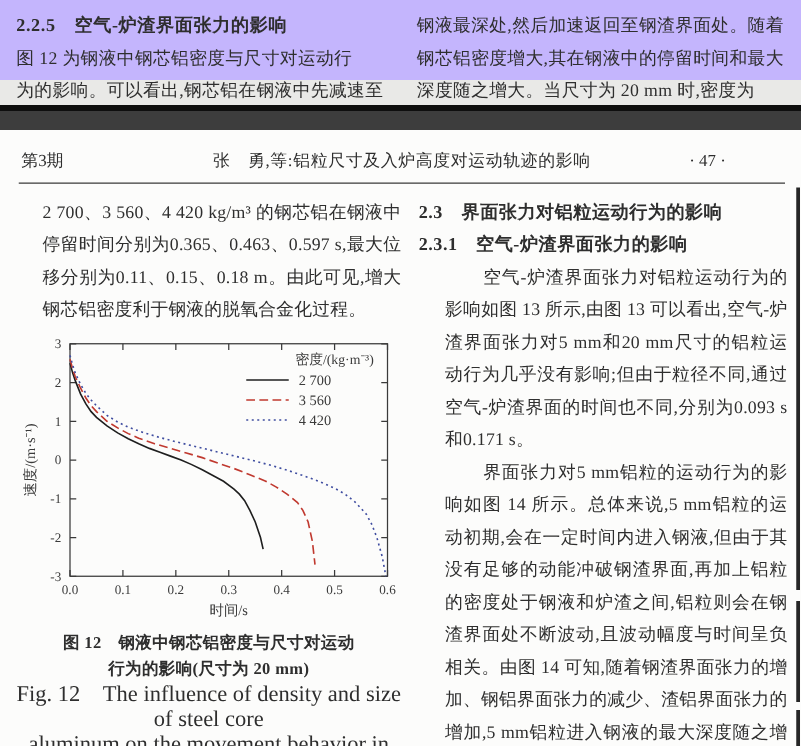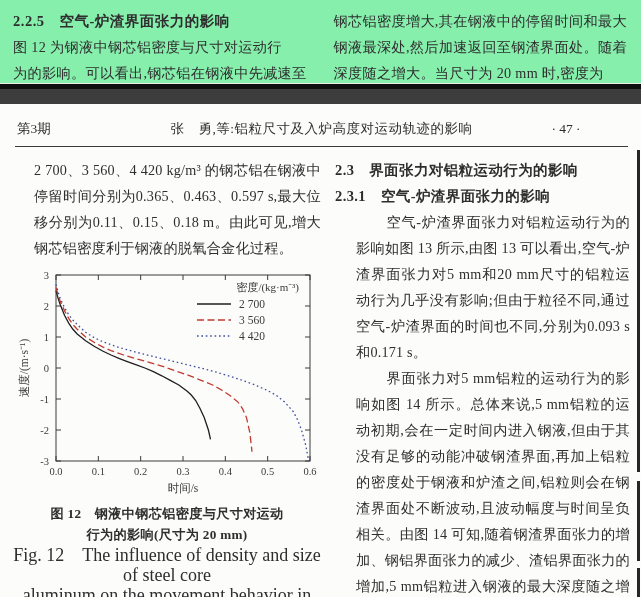--- a/index.html
+++ b/index.html
@@ -5,22 +5,22 @@
   * { margin:0; padding:0; box-sizing:border-box; }
   html,body { width:641px; height:597px; }
   body {
     position:relative; overflow:hidden;
     background:#e9e9e7;
     font-family:"Liberation Serif","DejaVu Serif",serif;
     color:#2e2e2e;
   }
   
   .page-top {
-    position:absolute; top:0; left:0; width:641px; height:83px;
-    background:#86efac; padding:8px 11px 0 13px;
+    position:absolute; top:0; left:0; width:641px; height:64px;
+    background:#c4b5fd; padding:8px 11px 0 13px;
     display:flex; gap:16px;
   }
   .page-top .tcol { width:308px; }
   .page-top .tcol.right { width:300px; }
   .top-heading { font-weight:bold; font-size:14.5px; line-height:26px; letter-spacing:0.5px; }
   .top-line { font-size:14.2px; line-height:26px; letter-spacing:0.3px; }
   
   .separator {
     position:absolute; top:84px; left:0; width:641px; height:20px;
     background:linear-gradient(#0e0e0e 0 5px, #3d3d3d 5px 100%);
@@ -67,22 +67,22 @@
 </head>
 <body>
 
 <section class="page-top">
   <div class="tcol">
     <div class="top-heading">2.2.5　空气-炉渣界面张力的影响</div>
     <div class="top-line">图 12 为钢液中钢芯铝密度与尺寸对运动行</div>
     <div class="top-line">为的影响。可以看出,钢芯铝在钢液中先减速至</div>
   </div>
   <div class="tcol right">
+    <div class="top-line">钢液最深处,然后加速返回至钢渣界面处。随着</div>
     <div class="top-line">钢芯铝密度增大,其在钢液中的停留时间和最大</div>
-    <div class="top-line">钢液最深处,然后加速返回至钢渣界面处。随着</div>
     <div class="top-line">深度随之增大。当尺寸为 20 mm 时,密度为</div>
   </div>
 </section>
 
 <div class="separator"></div>
 
 <section class="page-main">
   <div class="running-head">
     <span class="issue">第3期</span>
     <span class="head-title">张　勇,等:铝粒尺寸及入炉高度对运动轨迹的影响</span>

